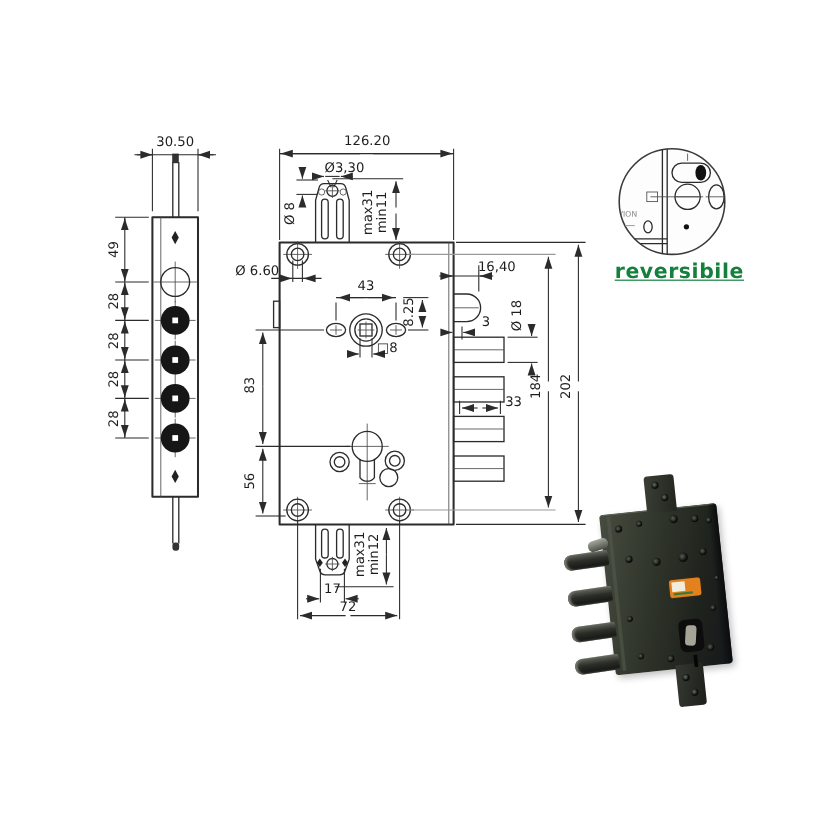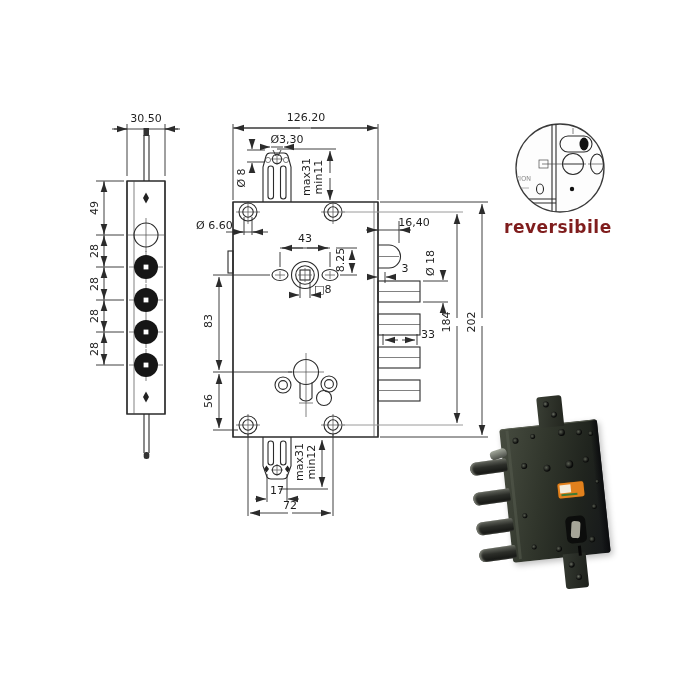--- a/index.html
+++ b/index.html
@@ -5,22 +5,22 @@
   html,body{margin:0;padding:0;background:#ffffff;}
   .stage{position:relative;width:700px;height:700px;background:#ffffff;overflow:hidden;
          font-family:"DejaVu Sans", "Liberation Sans", sans-serif;}
   svg{position:absolute;left:0;top:0;}
   .ol{stroke:#2b2b2b;stroke-width:1.7;fill:none;stroke-linejoin:round;}
   .ml{stroke:#2b2b2b;stroke-width:1.1;fill:none;}
   .tl{stroke:#4a4a4a;stroke-width:0.7;fill:none;}
   .dl{stroke:#2b2b2b;stroke-width:0.9;fill:none;}
   .gl{stroke:#9a9a9a;stroke-width:1;fill:none;}
   .dt{font-size:11px;fill:#1e1e1e;}
-  .caption{position:absolute;left:504px;top:217px;width:116px;text-align:left;
-           font-size:17px;font-weight:800;color:#7f1d1d;letter-spacing:0.5px;}
+  .caption{position:absolute;left:504px;top:217px;width:116px;text-align:right;
+           font-size:17px;font-weight:800;color:#15803d;letter-spacing:0.5px;text-decoration:underline;}
   
   .photo{position:absolute;left:472px;top:390px;width:214px;height:252px;}
   .lock{position:absolute;left:34px;top:34px;width:98px;height:134px;
         transform:rotate(-6deg);border-radius:3px;
         background:linear-gradient(105deg,#474c40 0%,#30352b 40%,#20241e 70%,#15171a 100%);
         box-shadow:2px 3px 6px rgba(0,0,0,0.25), inset 0 1px 0 #5a5f52;}
   .lock .edgeR{position:absolute;right:0;top:0;width:8px;height:100%;
         background:linear-gradient(90deg,rgba(0,0,0,0),#0b0c0e);border-radius:0 3px 3px 0;}
   .lock .edgeL{position:absolute;left:6px;top:2px;width:3px;height:96%;background:#565b4e;opacity:.55;}
   .tabTop{position:absolute;left:40px;top:-28px;width:25px;height:31px;border-radius:3px 3px 0 0;

